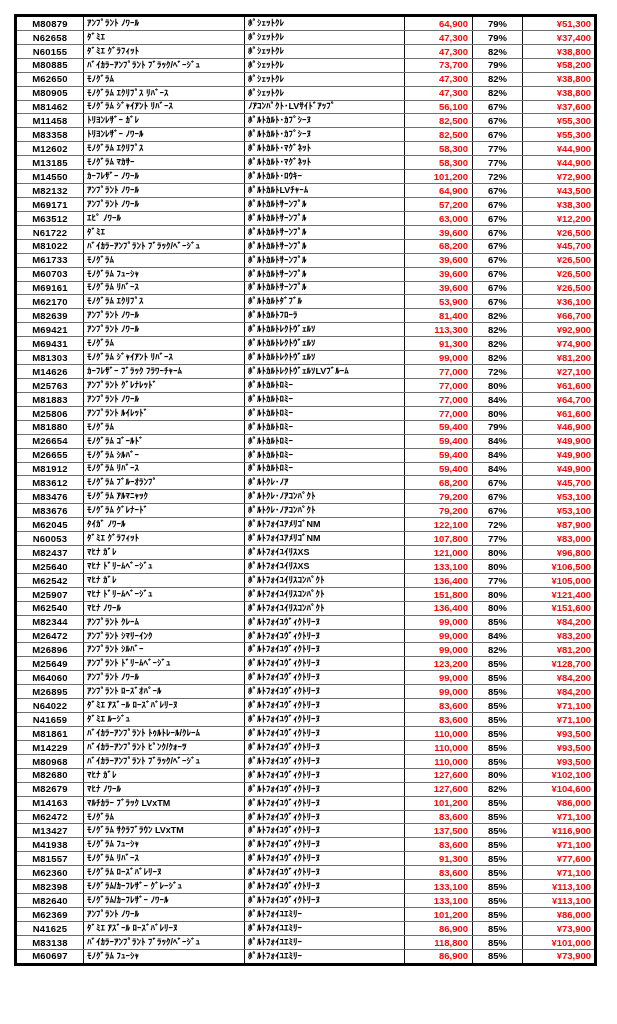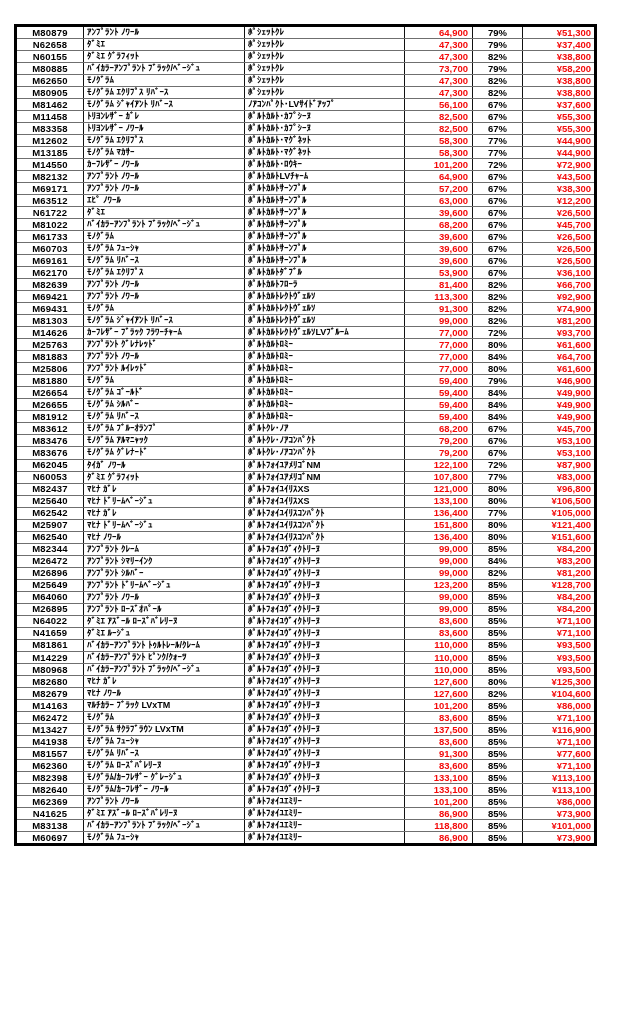--- a/index.html
+++ b/index.html
@@ -1,22 +1,22 @@
 <!DOCTYPE html>
 <html style="--price-red: #f40b0b;"><head>
 <meta charset="utf-8">
 <style>
   html,body{margin:0;padding:0;background:#ffffff;}
   body{width:617px;height:1024px;overflow:hidden;
        font-family:"Liberation Sans","DejaVu Sans",sans-serif;}
   .sheet{position:relative;width:617px;height:1024px;background:#fff;}
   .price-table{
-    position:absolute;left:14px;top:24px;width:583px;height:822px;
+    position:absolute;left:14px;top:14px;width:583px;height:952px;
     box-sizing:border-box;border:3px solid #000;
-    display:flex;flex-direction:column;background:#fff;justify-content:flex-end;
+    display:flex;flex-direction:column;background:#fff;
   }
   .row{
     flex:1 1 0;min-height:0;
     display:grid;
     grid-template-columns:67px 161px 160px 68px 50px 1fr;
     border-top:1px solid #6f6f6f;
   }
   .row:first-child{border-top:none;}
   .cell{
     display:flex;align-items:center;
@@ -260,21 +260,21 @@
     <div class="cell c-pct">82%</div>
     <div class="cell c-yen">¥81,200</div>
   </div>
 
   <div class="row">
     <div class="cell c-model">M14626</div>
     <div class="cell c-color">ｶｰﾌﾚｻﾞｰ ﾌﾞﾗｯｸ ﾌﾗﾜｰﾁｬｰﾑ</div>
     <div class="cell c-product">ﾎﾟﾙﾄｶﾙﾄﾚｸﾄｳﾞｪﾙｿLVﾌﾞﾙｰﾑ</div>
     <div class="cell c-price">77,000</div>
     <div class="cell c-pct">72%</div>
-    <div class="cell c-yen">¥93,700</div>
+    <div class="cell c-yen">¥27,100</div>
   </div>
 
   <div class="row">
     <div class="cell c-model">M25763</div>
     <div class="cell c-color">ｱﾝﾌﾟﾗﾝﾄ ｸﾞﾚﾅﾚｯﾄﾞ</div>
     <div class="cell c-product">ﾎﾟﾙﾄｶﾙﾄﾛﾐｰ</div>
     <div class="cell c-price">77,000</div>
     <div class="cell c-pct">80%</div>
     <div class="cell c-yen">¥61,600</div>
   </div>
@@ -521,21 +521,21 @@
     <div class="cell c-pct">85%</div>
     <div class="cell c-yen">¥93,500</div>
   </div>
 
   <div class="row">
     <div class="cell c-model">M82680</div>
     <div class="cell c-color">ﾏﾋﾅ ｶﾞﾚ</div>
     <div class="cell c-product">ﾎﾟﾙﾄﾌｫｲﾕｳﾞｨｸﾄﾘｰﾇ</div>
     <div class="cell c-price">127,600</div>
     <div class="cell c-pct">80%</div>
-    <div class="cell c-yen">¥125,300</div>
+    <div class="cell c-yen">¥102,100</div>
   </div>
 
   <div class="row">
     <div class="cell c-model">M82679</div>
     <div class="cell c-color">ﾏﾋﾅ ﾉﾜｰﾙ</div>
     <div class="cell c-product">ﾎﾟﾙﾄﾌｫｲﾕｳﾞｨｸﾄﾘｰﾇ</div>
     <div class="cell c-price">127,600</div>
     <div class="cell c-pct">82%</div>
     <div class="cell c-yen">¥104,600</div>
   </div>

